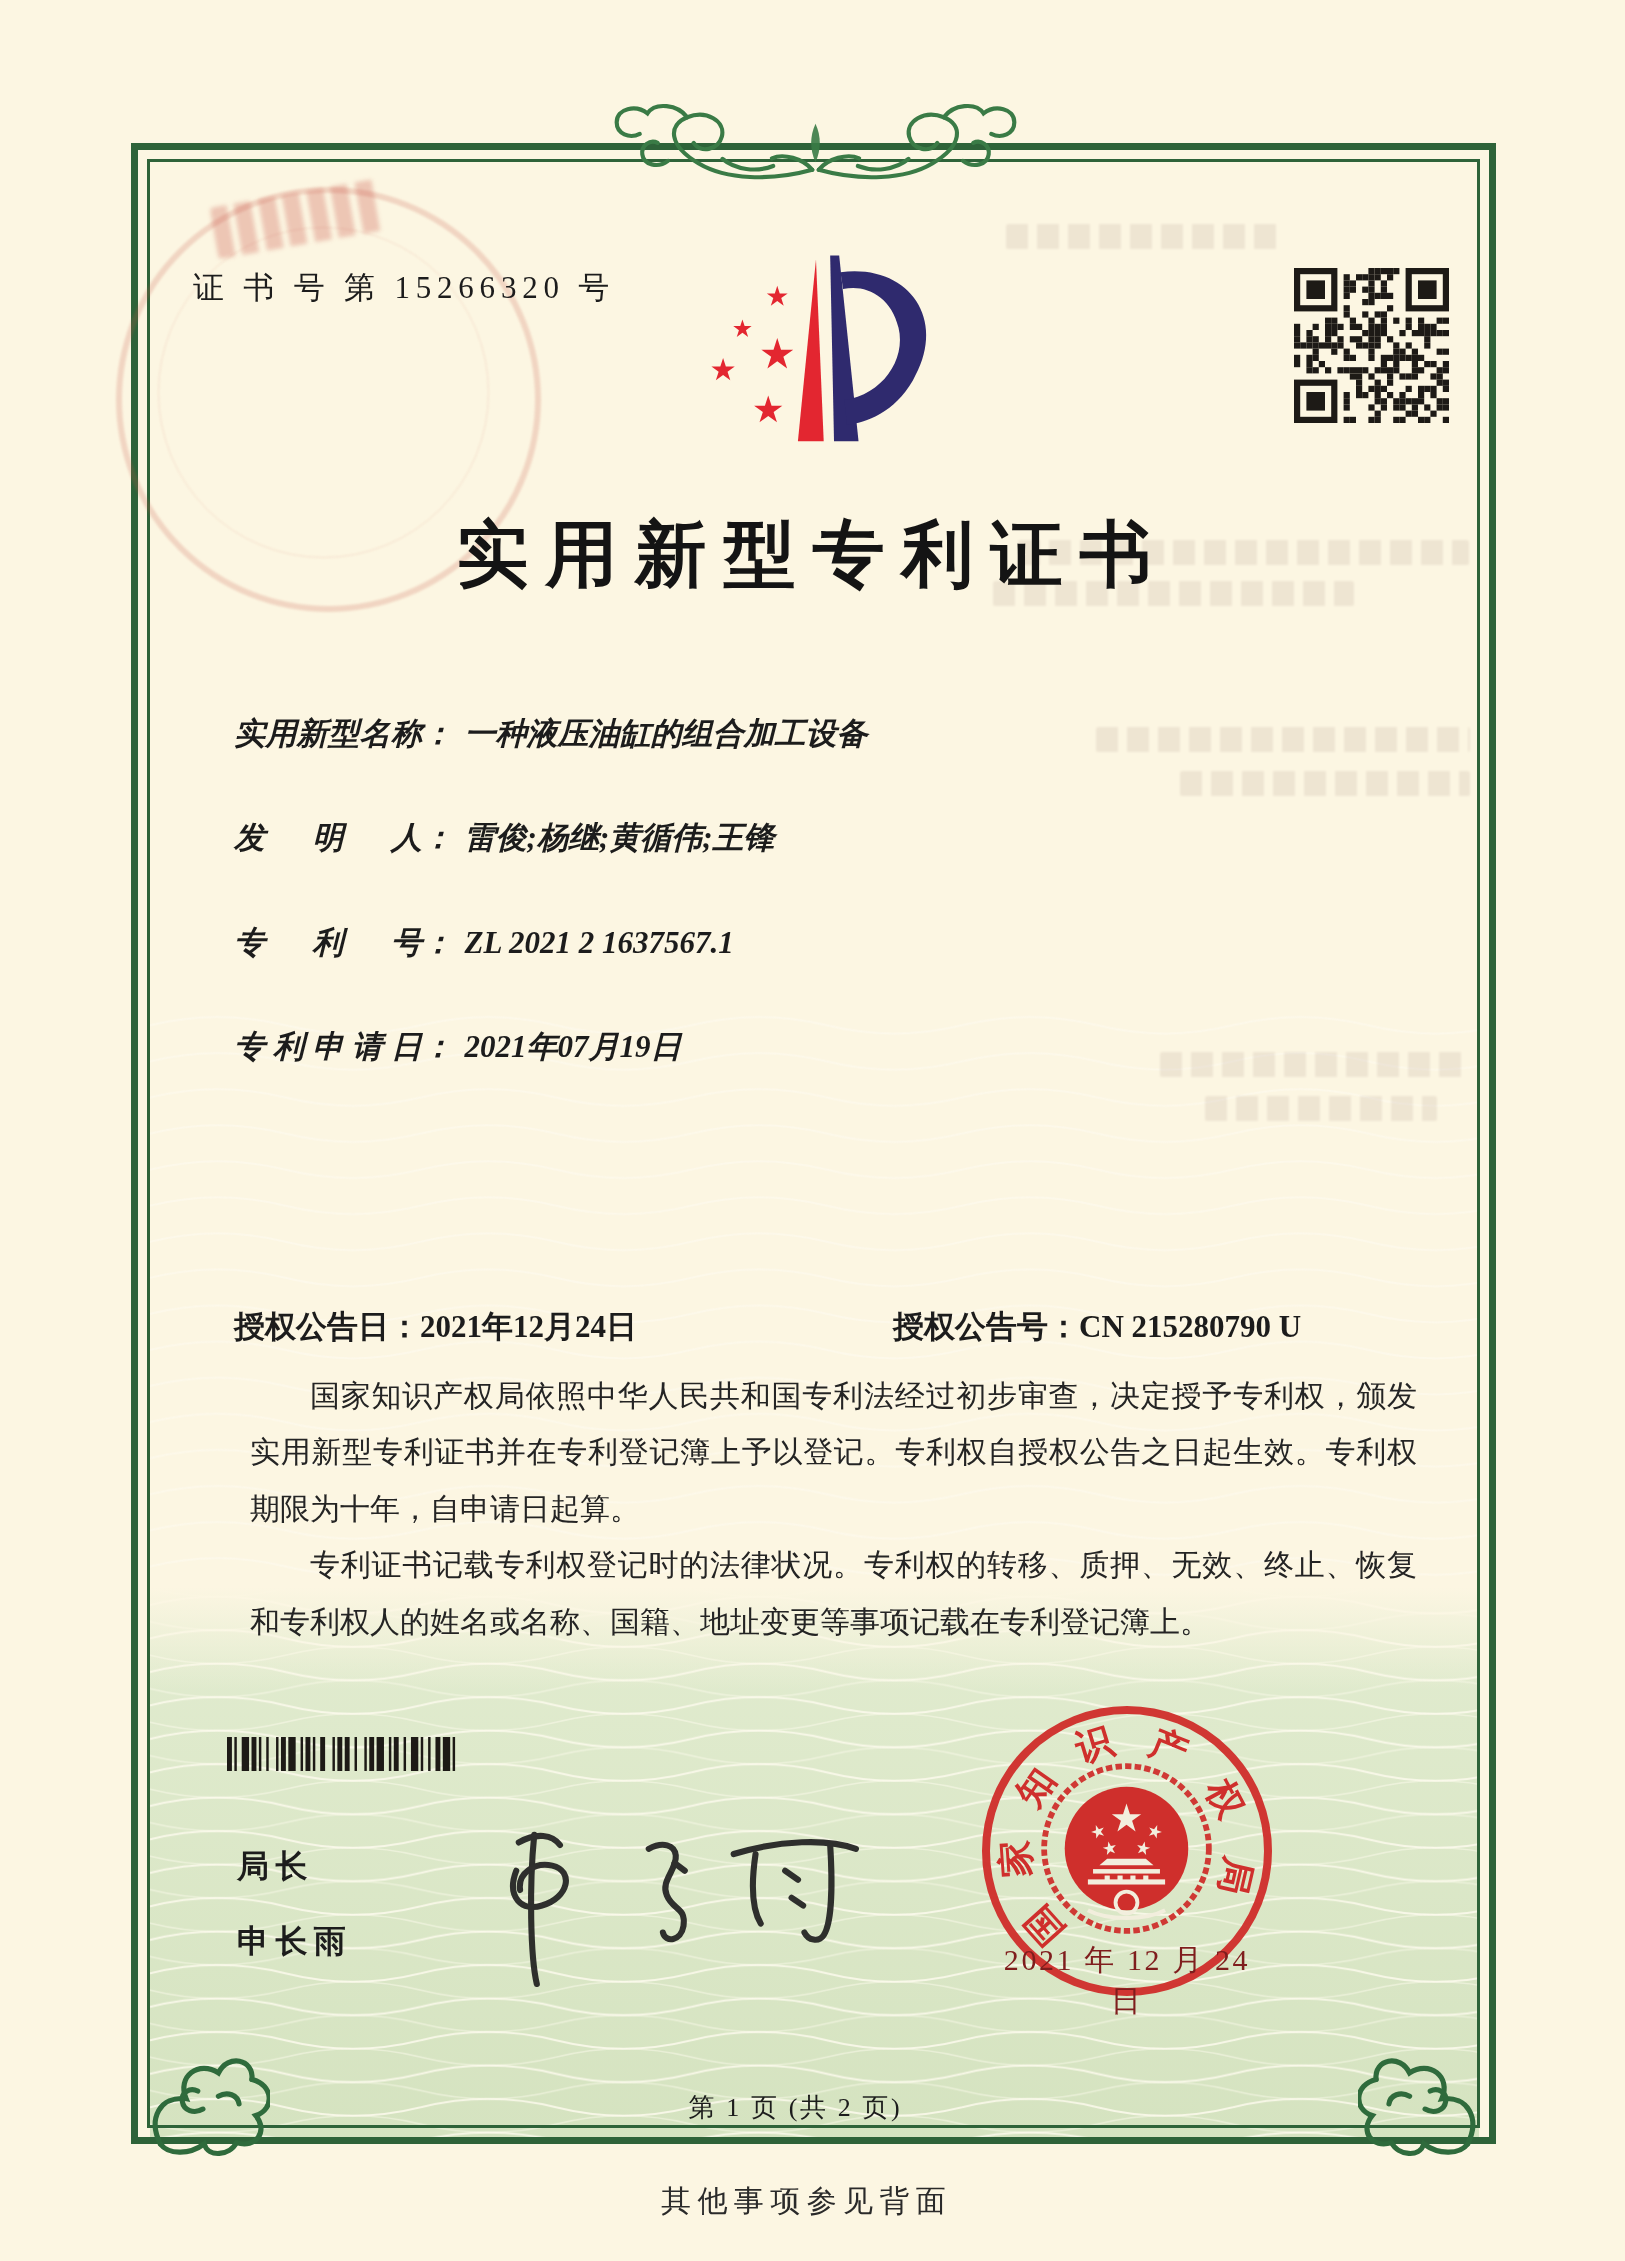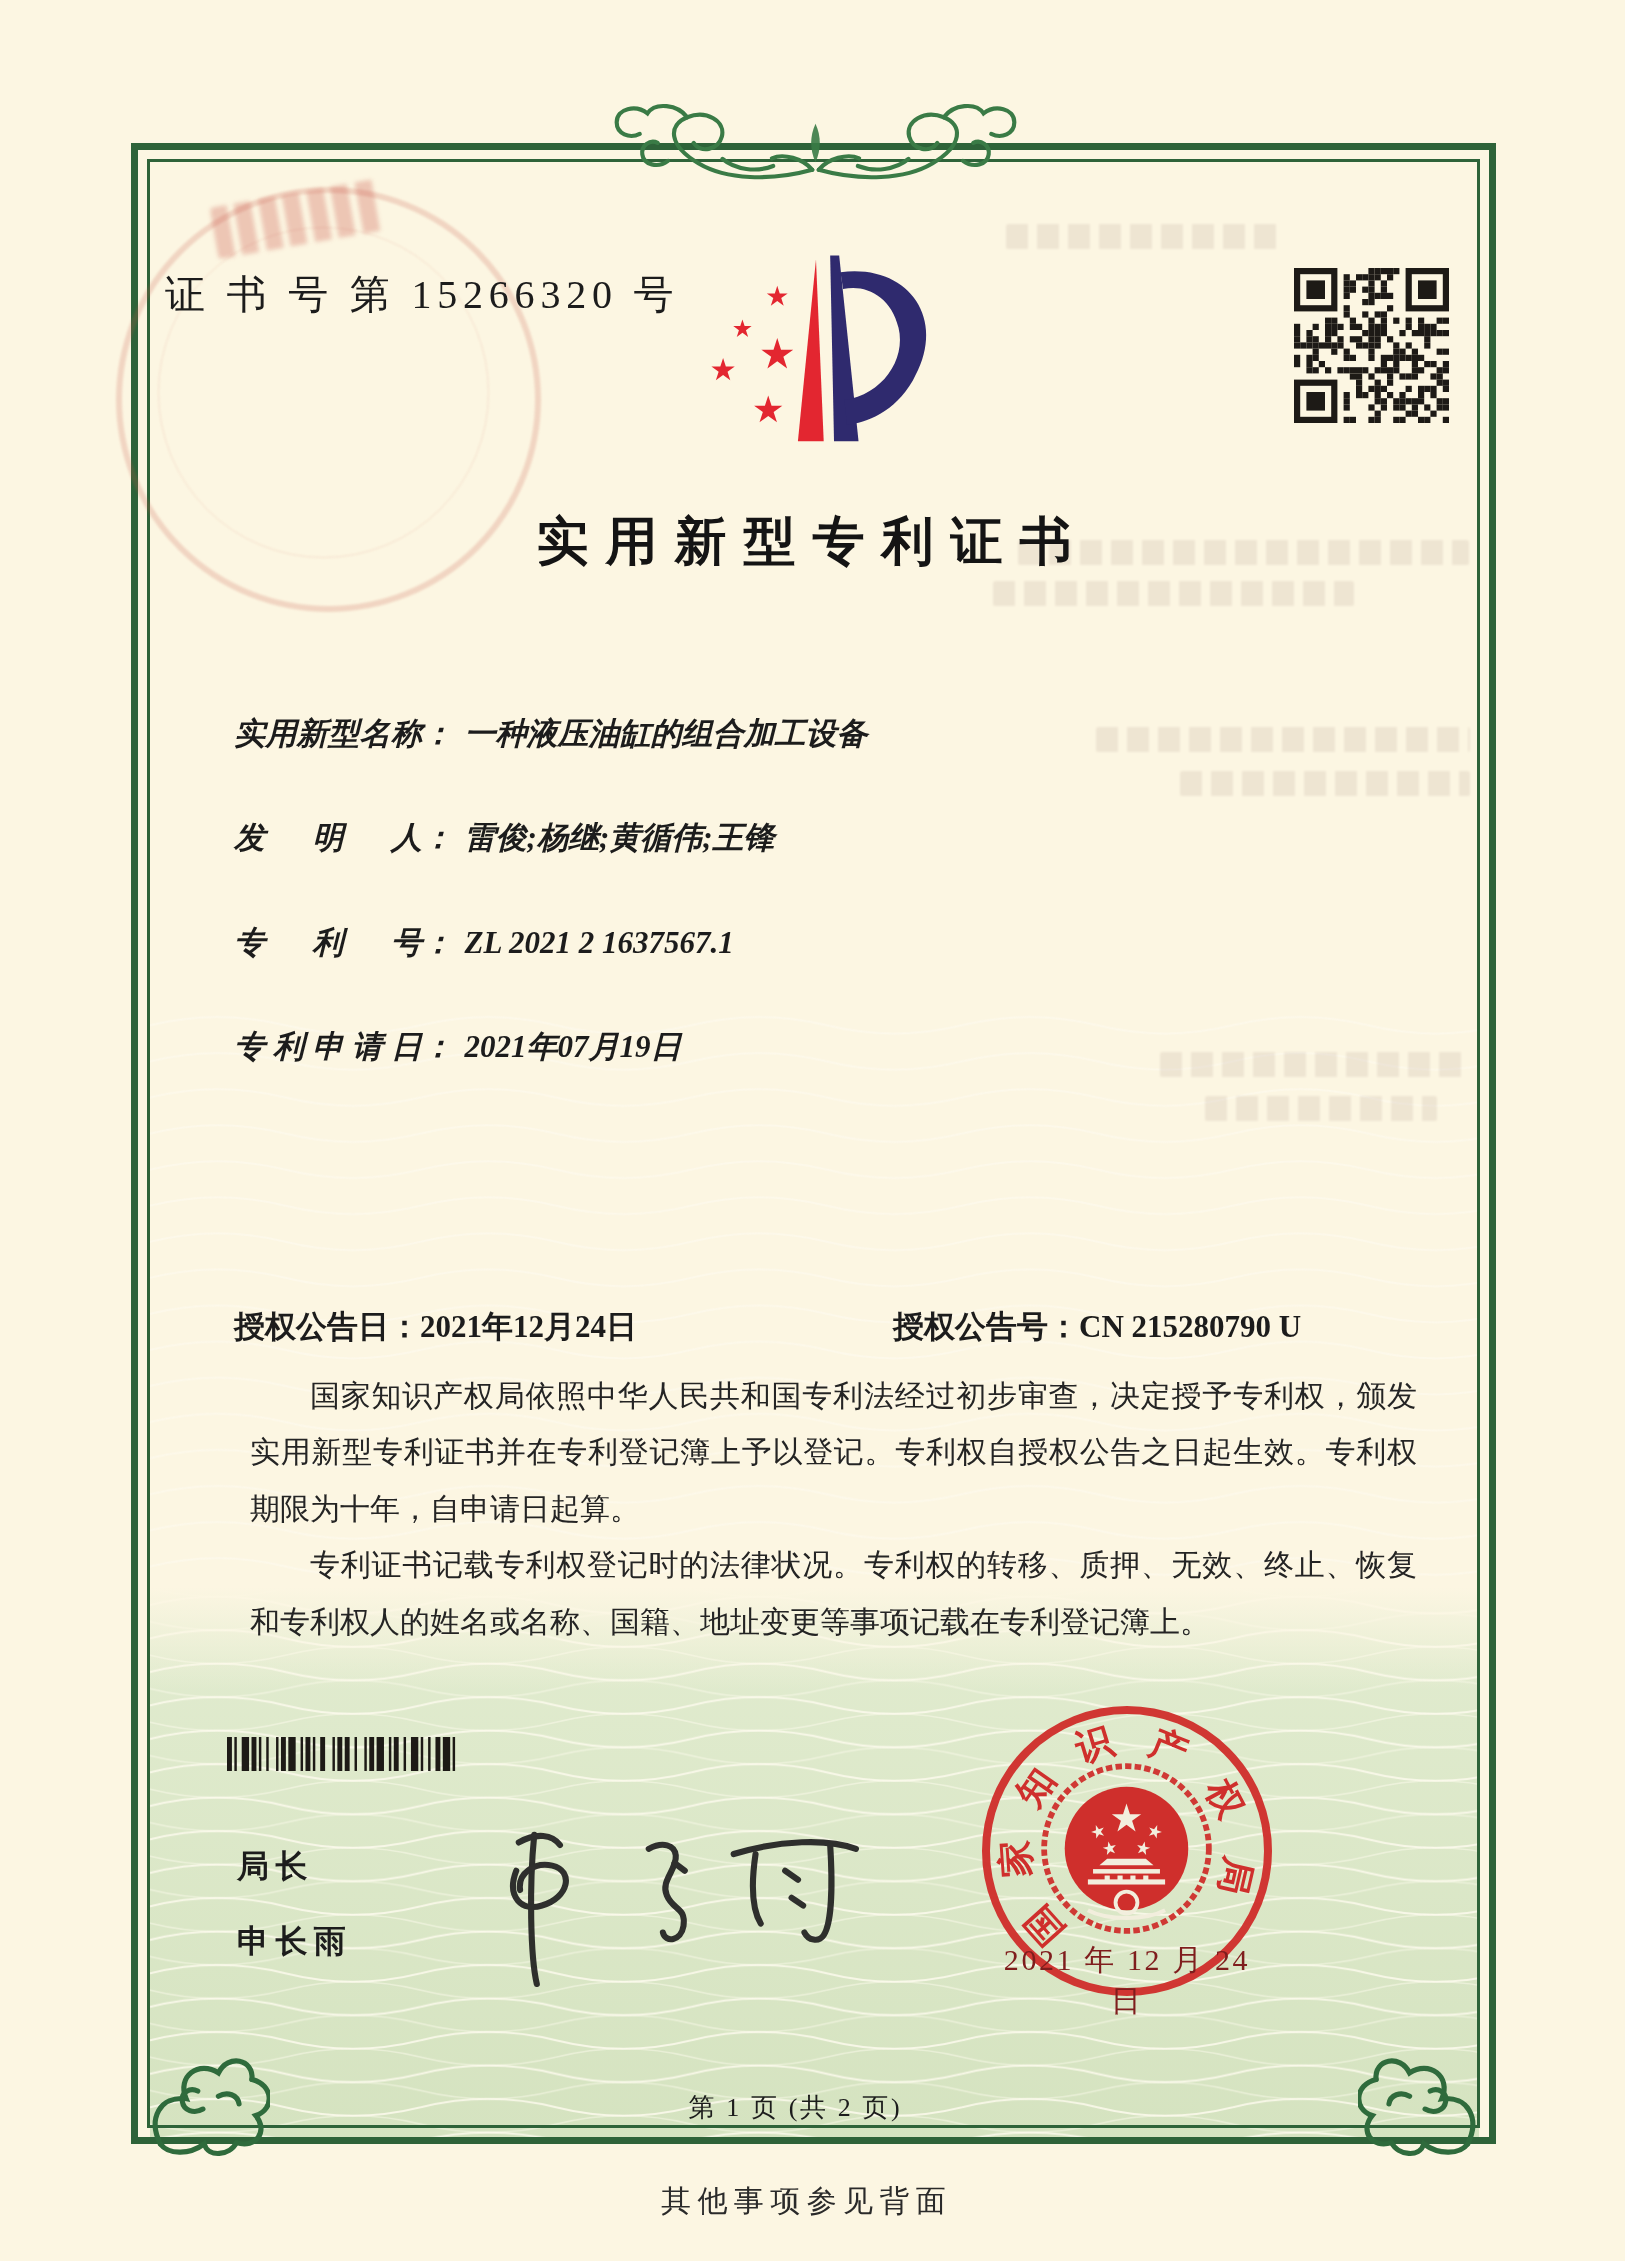--- a/index.html
+++ b/index.html
@@ -19,25 +19,25 @@
                border:1.9px solid rgba(201,84,72,.14);filter:blur(1.3px);}
   .faint-stamp-glyphs{position:absolute;left:213px;top:193px;width:168px;height:52px;
                background:repeating-linear-gradient(90deg,rgba(198,74,62,.28) 0 17px,transparent 17px 24.5px);
                filter:blur(1.9px);transform:rotate(-10deg);border-radius:3.9px;}
 
   
   .ghost{position:absolute;height:24.5px;opacity:.13;filter:blur(1.3px);border-radius:2.6px;
          background:repeating-linear-gradient(90deg,#96776c 0 22px,transparent 22px 31px);}
 
   
-  .cert-no{position:absolute;left:165px;top:267px;font-size:40px;letter-spacing:5.8px;font-weight:500;}
+  .cert-no{position:absolute;left:193px;top:267px;font-size:31px;letter-spacing:5.8px;font-weight:500;}
   .logo{position:absolute;left:696px;top:249px;width:258px;height:213px;}
   .qr{position:absolute;left:1294px;top:268px;width:155px;height:155px;}
   .title{position:absolute;left:50%;top:507px;transform:translateX(-50%);
-         font-size:52px;font-weight:bold;letter-spacing:17px;white-space:nowrap;color:#141414;}
+         font-size:72px;font-weight:bold;letter-spacing:17px;white-space:nowrap;color:#141414;}
 
   
   .field-row{position:absolute;left:234px;font-size:31px;font-weight:600;white-space:nowrap;
              font-family:"Liberation Serif","DejaVu Serif",serif;font-style:italic;}
   .flabel{display:inline-block;width:188px;text-align:justify;text-align-last:justify;vertical-align:bottom;}
   .fcolon{display:inline-block;margin-right:11.6px;}
   .grant-row{position:absolute;left:234px;top:1306px;font-size:31px;font-weight:600;white-space:nowrap;}
   .grant-pair2{position:absolute;left:659px;top:0;}
 
   

